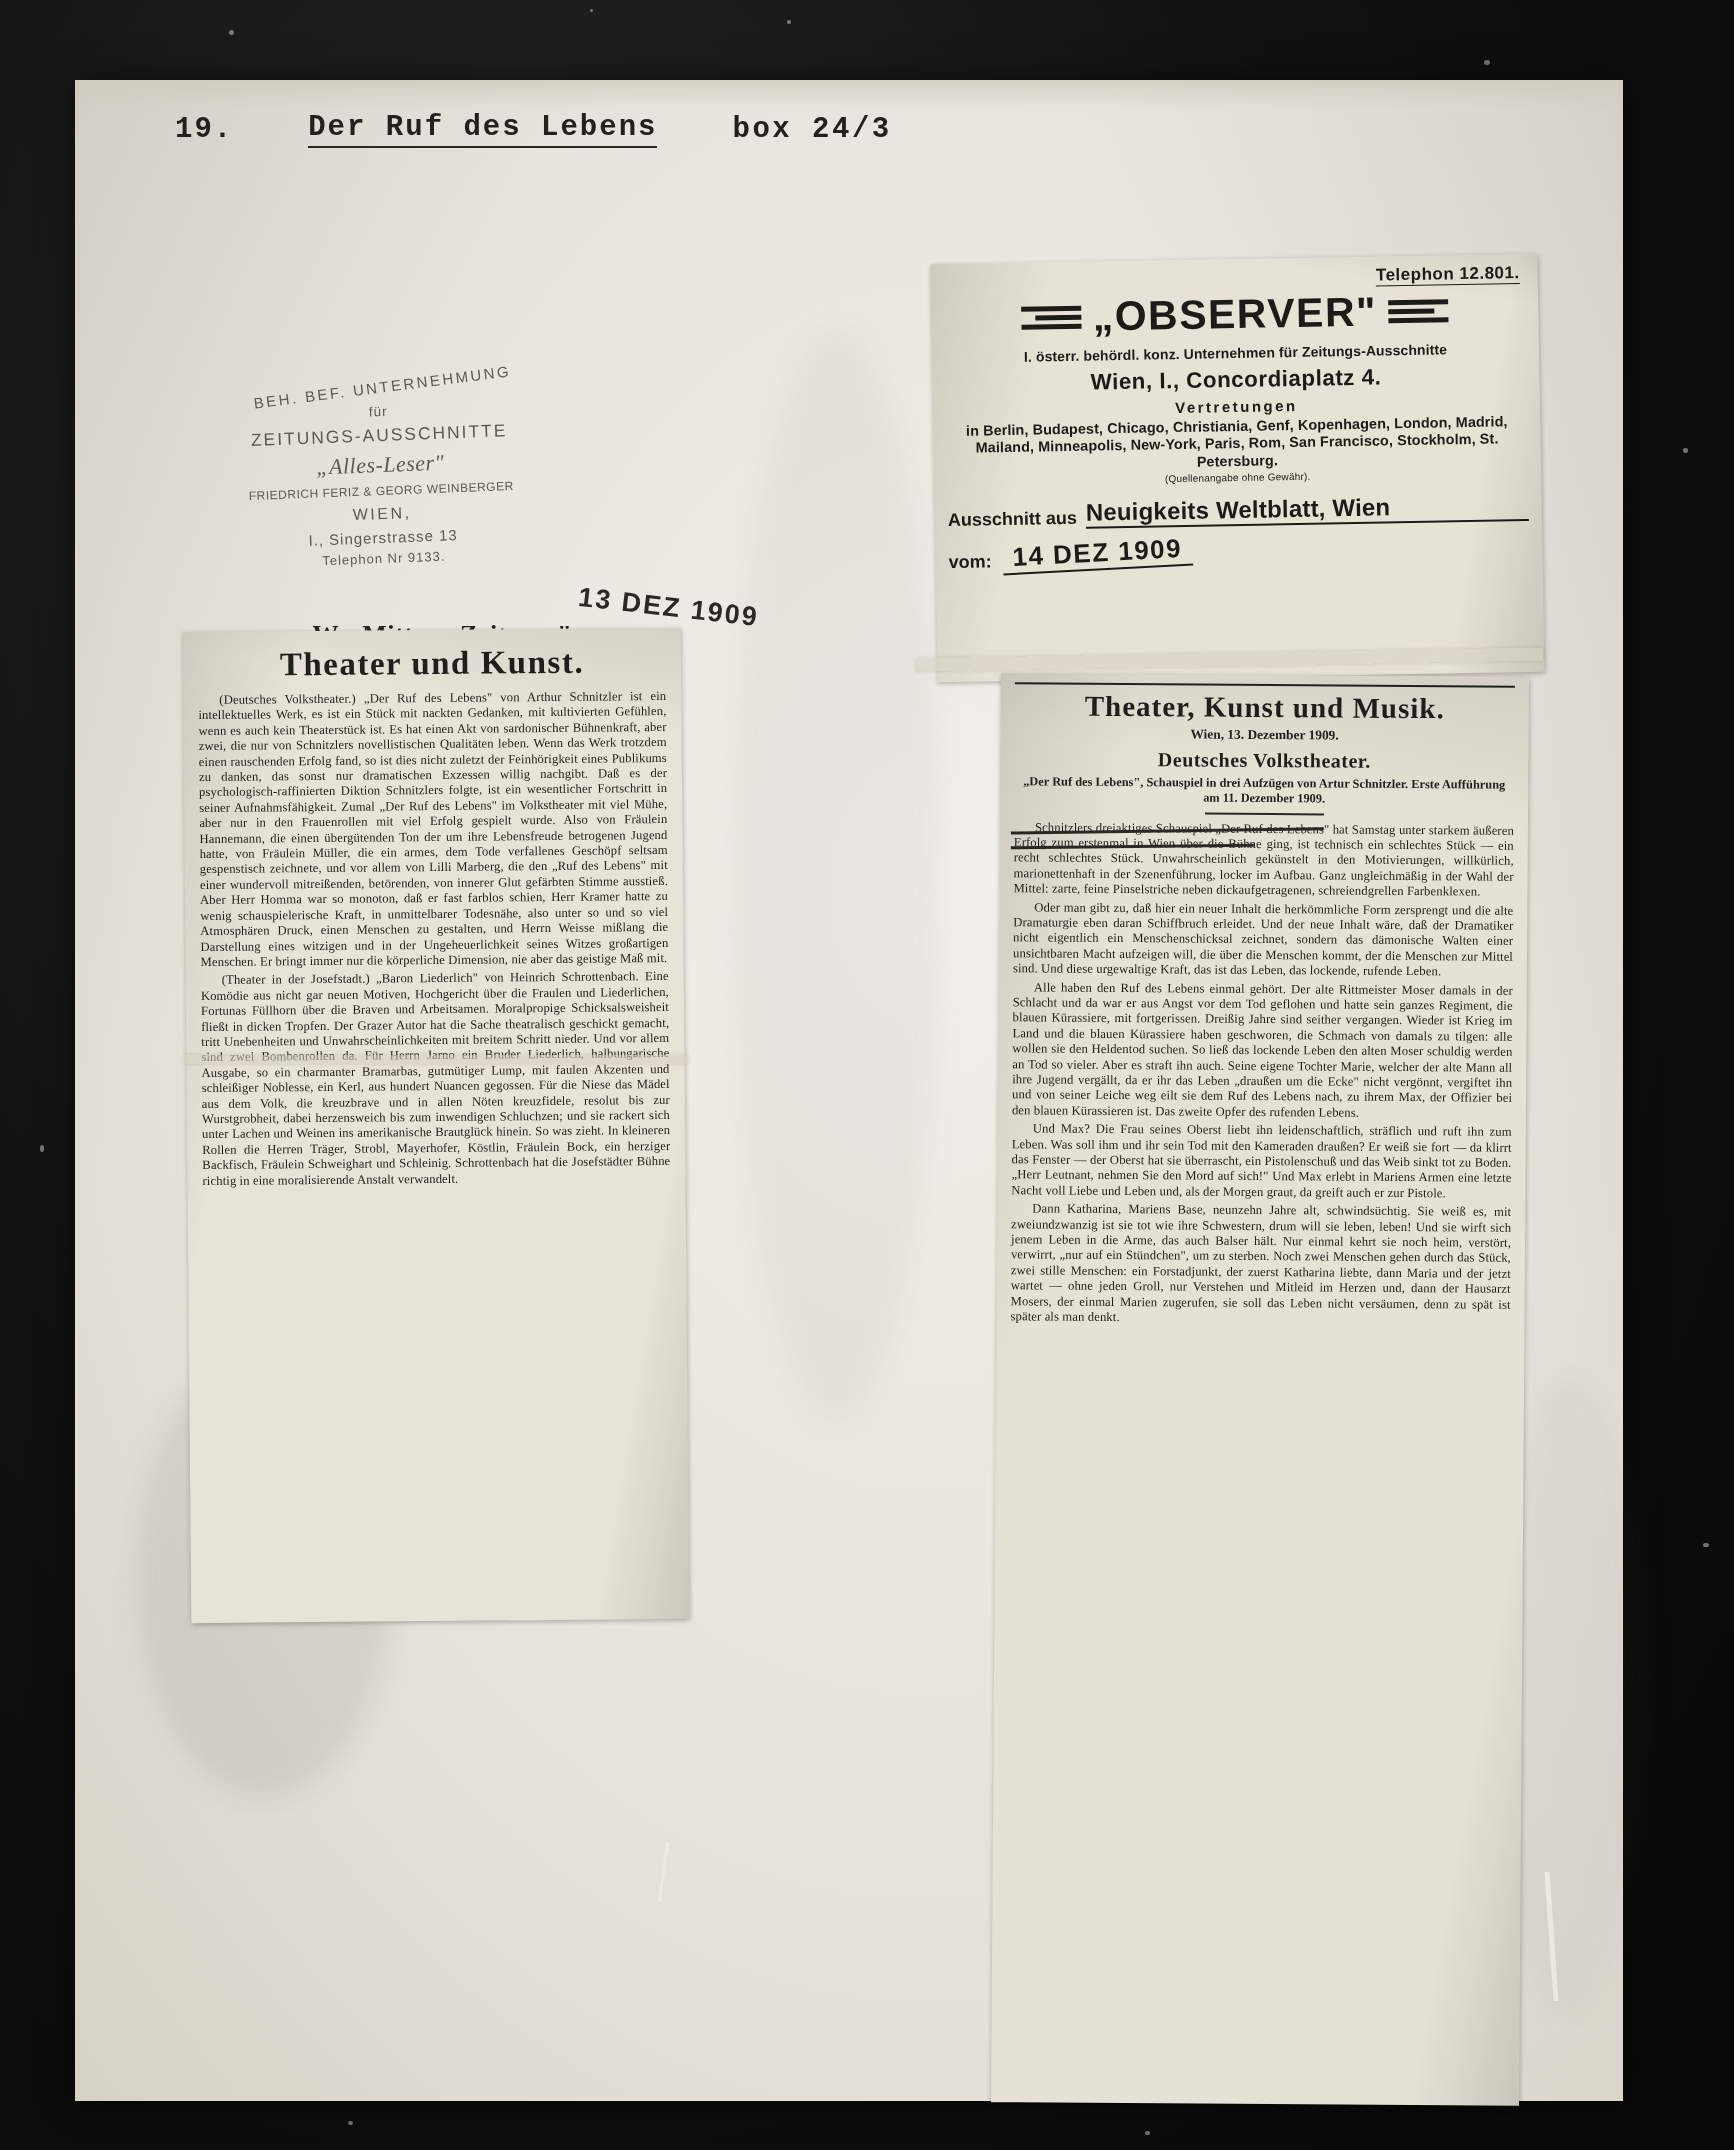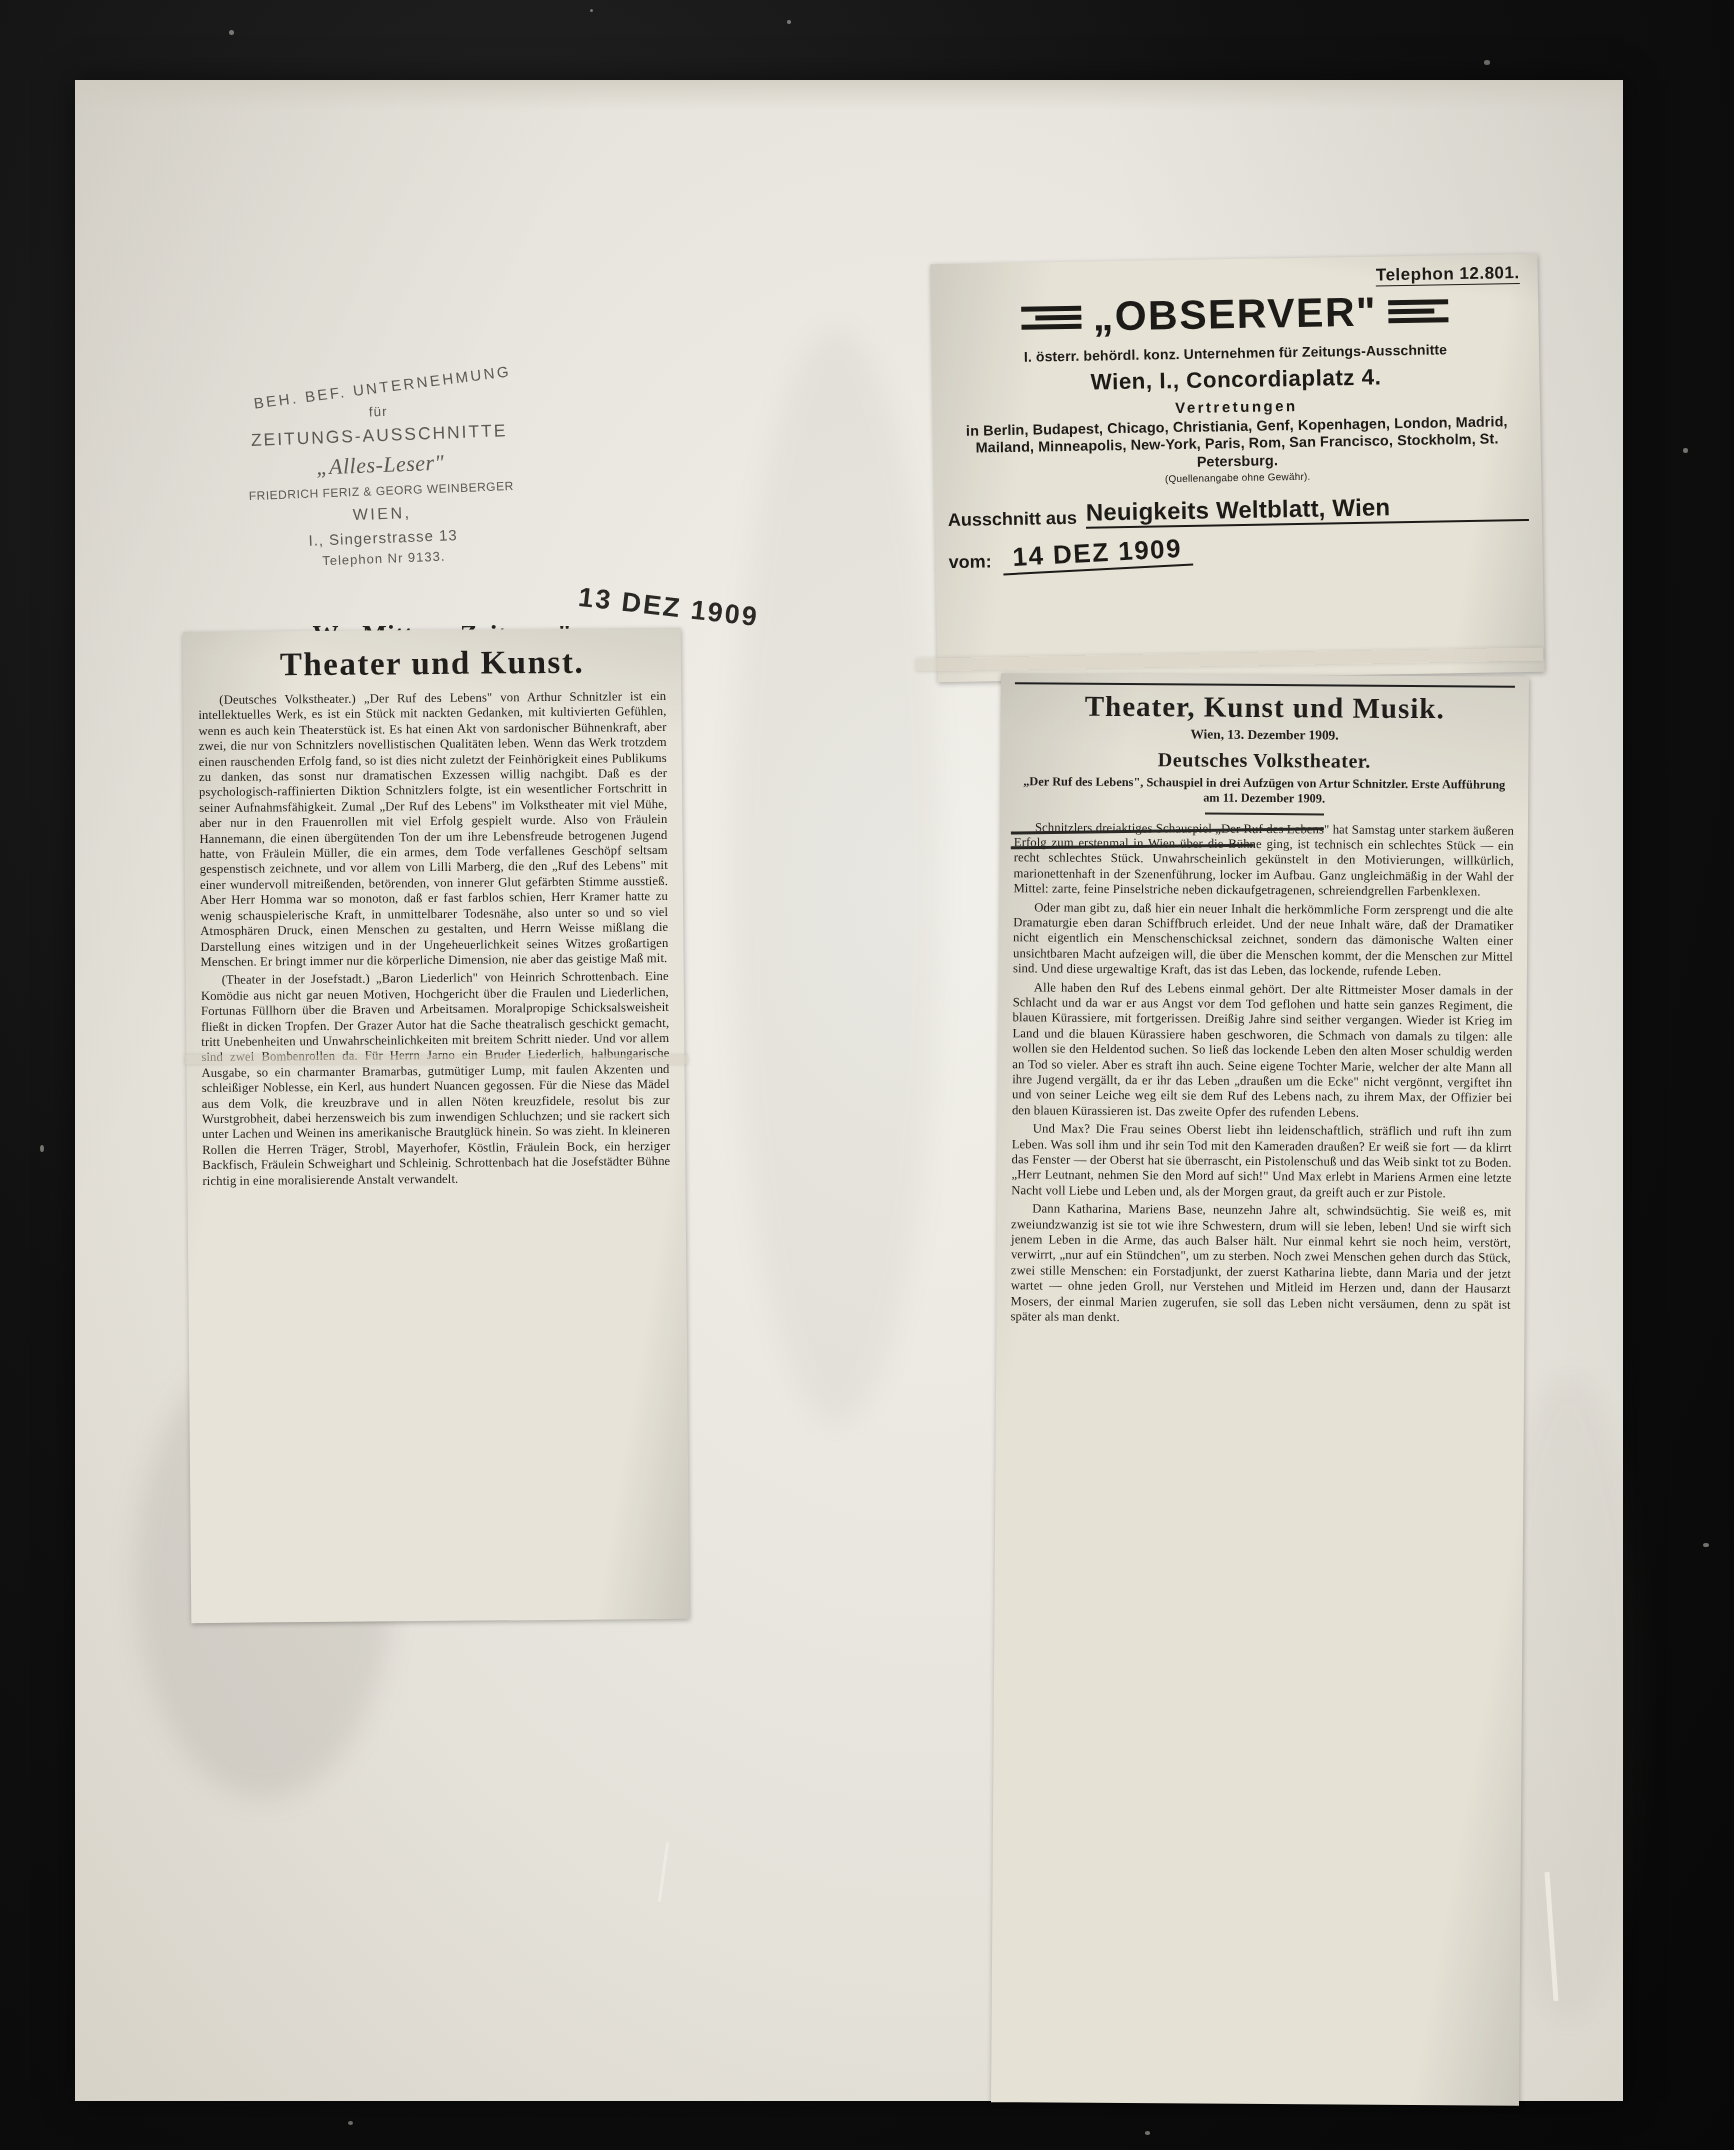--- a/index.html
+++ b/index.html
@@ -410,20 +410,25 @@
   <div class="speck" style="left:590px;top:9px;width:3px;height:3px;"></div>
   <div class="speck" style="left:1618px;top:1016px;width:3.5px;height:9px;opacity:.35;"></div>
 </div>
 
 <div id="album-page">
   <div id="page-fold"></div>
   <div class="page-smudge" style="left:60px;top:1270px;width:259px;height:448px;"></div>
   <div class="page-smudge" style="left:657px;top:249px;width:209px;height:1095px;opacity:.5;"></div>
   <div class="page-smudge" style="left:1419px;top:1294px;width:149px;height:647px;opacity:.45;"></div>
 
+  <div id="page-header">
+    <span class="num">19.</span>
+    <span class="title">Der Ruf des Lebens</span>
+    <span class="box">box 24/3</span>
+  </div>
 
   <div id="stamp-alles-leser">
     <div class="ln1">BEH. BEF. UNTERNEHMUNG</div>
     <div class="ln2">für</div>
     <div class="ln3">ZEITUNGS-AUSSCHNITTE</div>
     <div class="ln4">„Alles-Leser"</div>
     <div class="ln5">FRIEDRICH FERIZ &amp; GEORG WEINBERGER</div>
     <div class="ln6">WIEN,</div>
     <div class="ln7">I., Singerstrasse 13</div>
     <div class="ln8">Telephon Nr 9133.</div>

